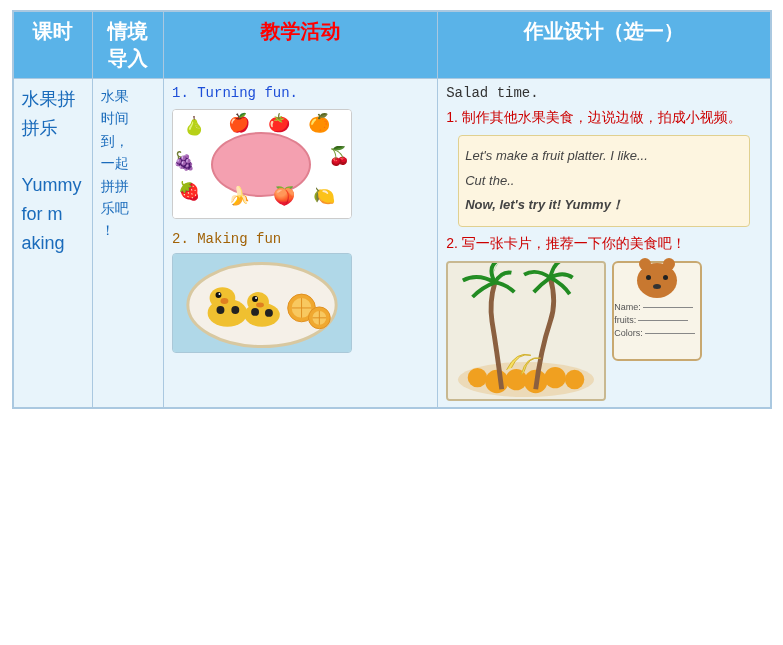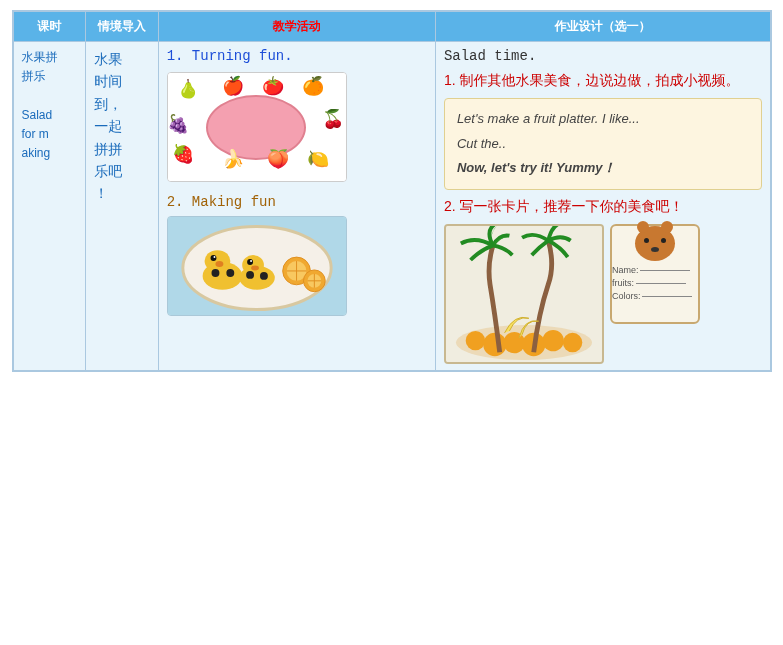--- a/index.html
+++ b/index.html
@@ -21,32 +21,32 @@
     th, td {
       border: 1px solid #aac8e0;
       vertical-align: top;
       padding: 6px 8px;
     }
     thead tr {
       background: #5ab3e8;
     }
     th {
       color: #fff;
-      font-size: 12px;
+      font-size: 20px;
       font-weight: bold;
       text-align: center;
       background: #5ab3e8;
     }
     tbody tr {
       background: #e8f4fb;
     }
     .col-keshi {
       width: 80px;
       color: #1a6bbb;
-      font-size: 12px;
+      font-size: 18px;
       line-height: 1.6;
     }
     .col-qingjing {
       width: 80px;
       color: #1a6bbb;
       font-size: 14px;
       line-height: 1.6;
     }
     .col-jiaoxue {
       width: 300px;
@@ -107,22 +107,22 @@
     .salad-text {
       font-family: 'Courier New', Courier, monospace;
       font-size: 14px;
       color: #333;
       margin-bottom: 8px;
     }
     .phrase-box {
       background: #fdf5e0;
       border: 1px solid #e0d090;
       border-radius: 4px;
-      padding: 8px 12px;
-      margin: 8px 0;
+      padding: 8px 6px;
+      margin: 8px 12px;
       font-size: 13px;
       color: #444;
       line-height: 1.9;
     }
     .phrase-box .line1 { font-style: italic; }
     .phrase-box .line2 { font-style: italic; }
     .phrase-box .line3 { font-style: italic; font-weight: bold; }
     .card-area {
       display: flex;
       gap: 6px;
@@ -203,21 +203,21 @@
       </tr>
     </thead>
     <tbody>
       <tr>
 
         <td class="col-keshi">
           <div>
             <span>水果拼</span><br>
             <span>拼乐</span><br>
             <br>
-            <span>Salad</span><br>
+            <span>Yummy</span><br>
             <span>for m</span><br>
             <span>aking</span>
           </div>
         </td>
 
         <td class="col-qingjing">
           <div>
             <span>水果</span><br>
             <span>时间</span><br>
             <span>到，</span><br>

